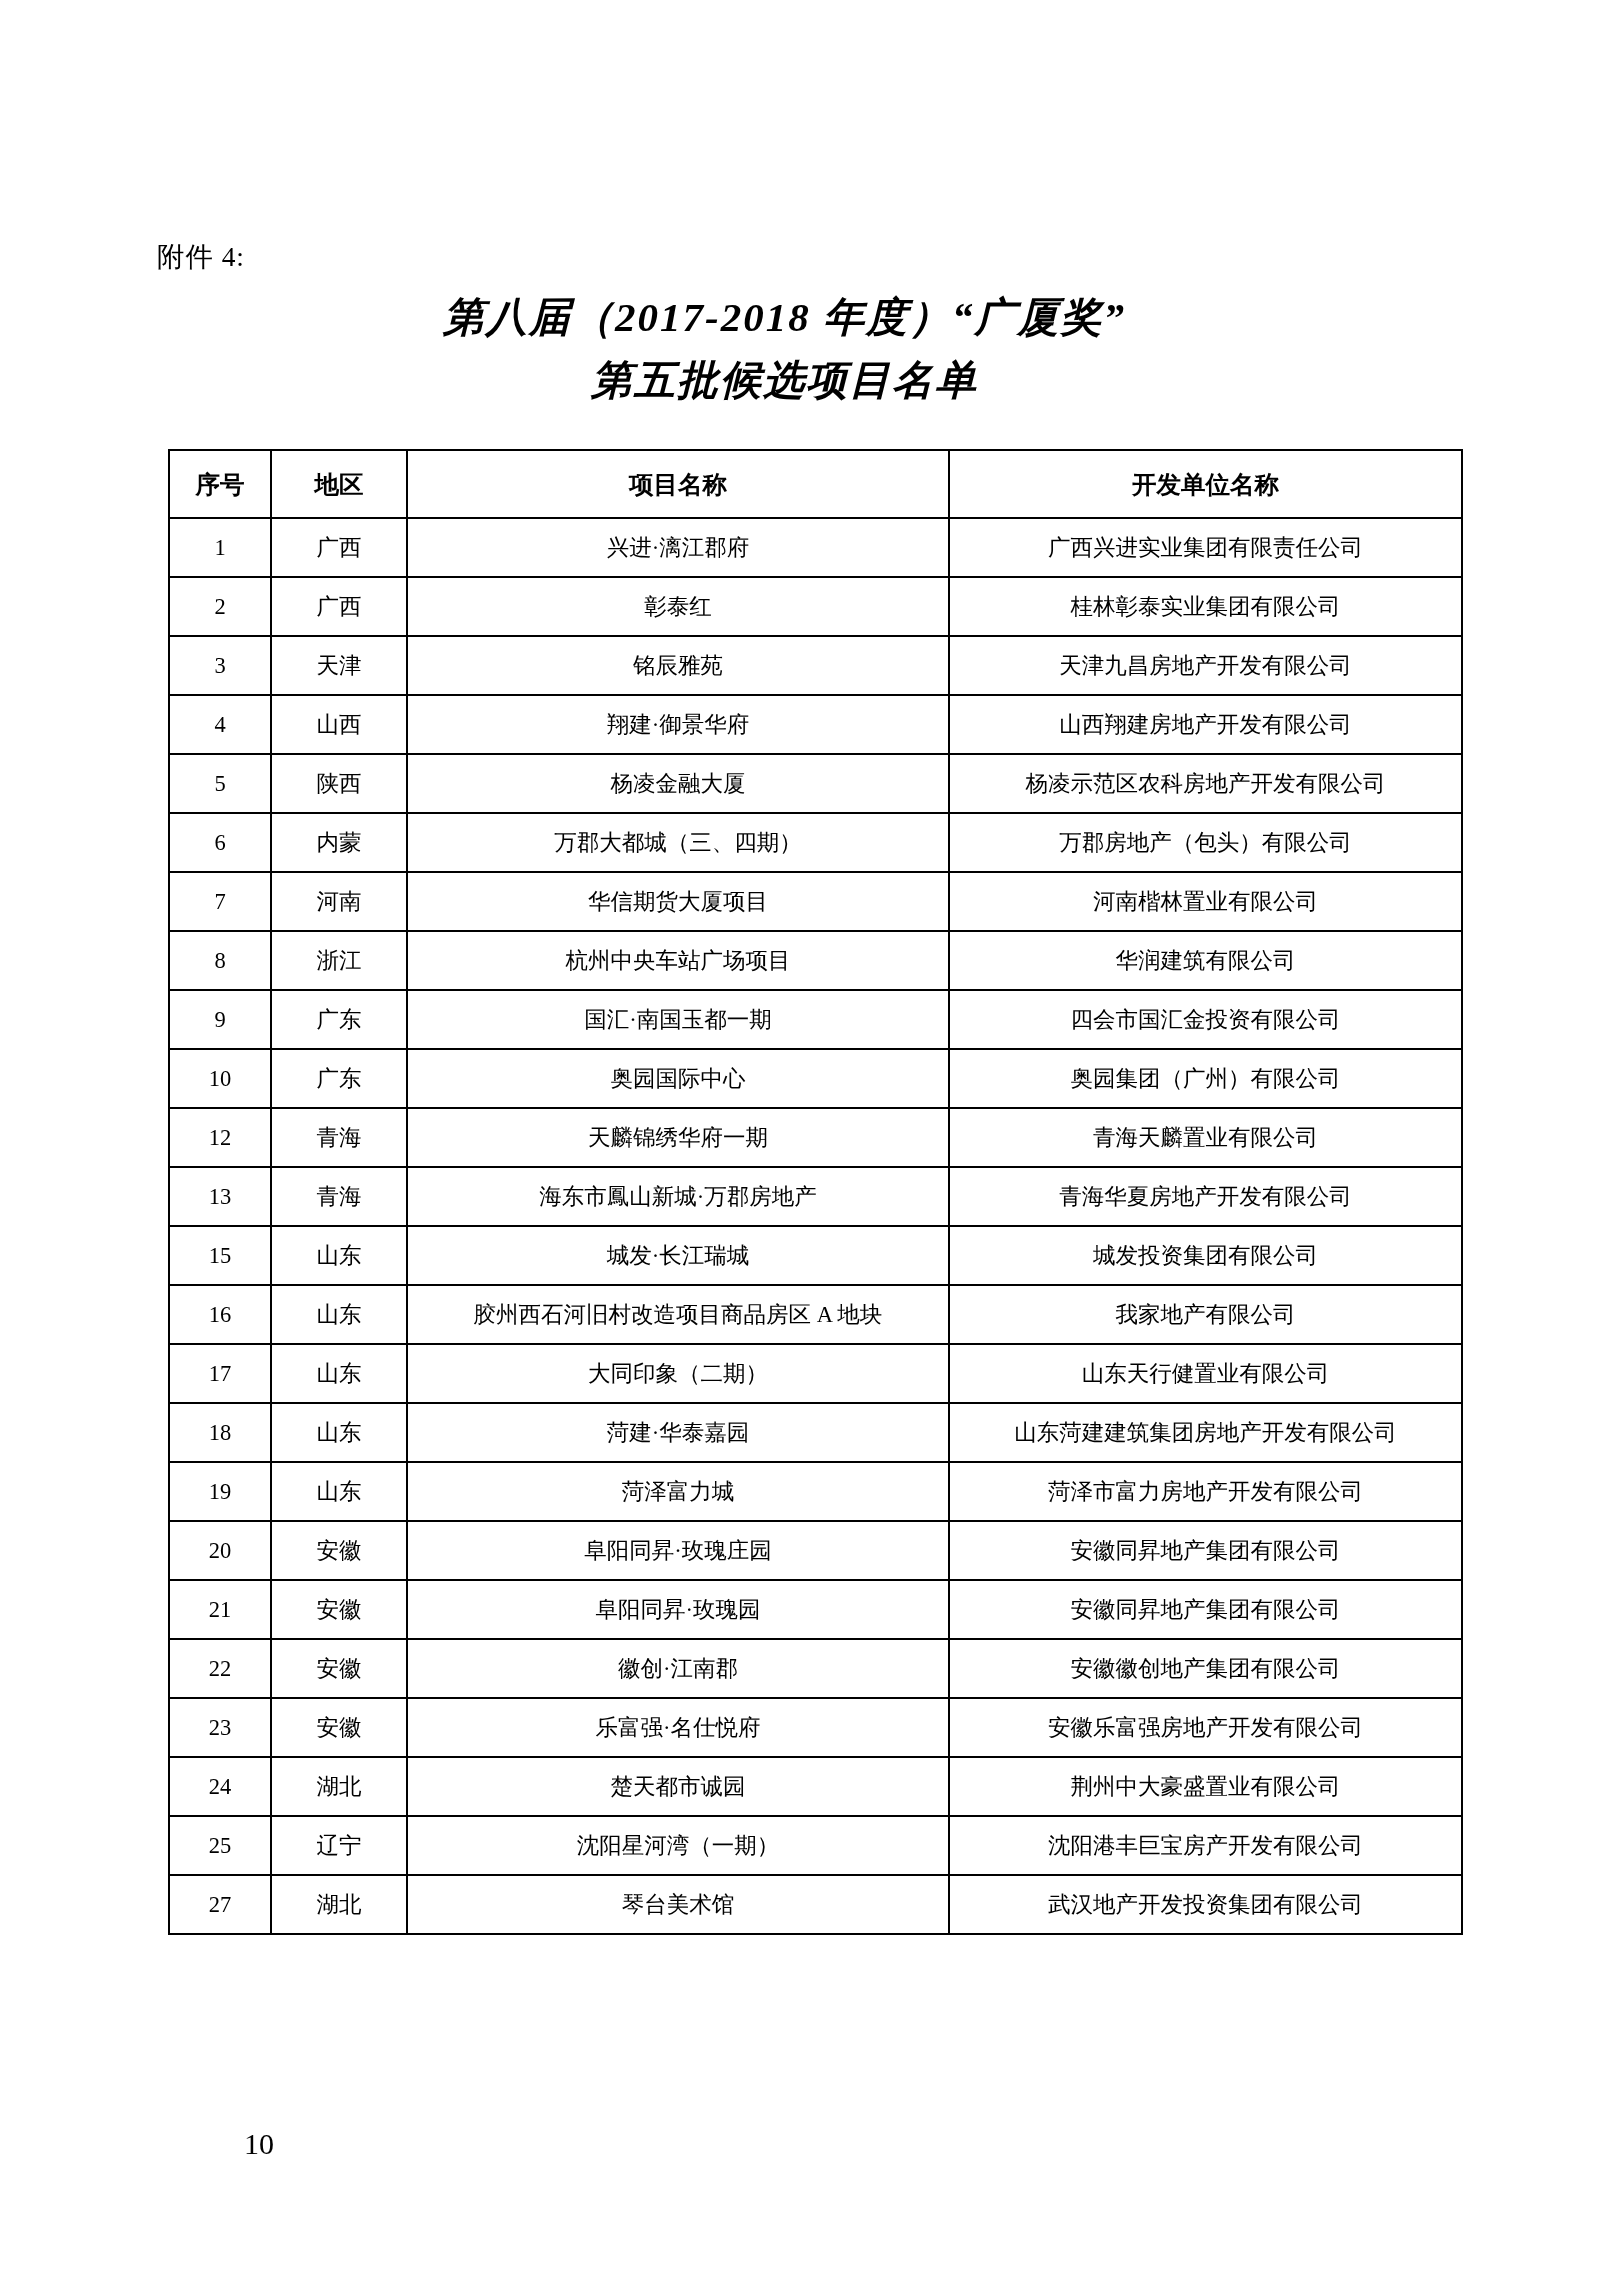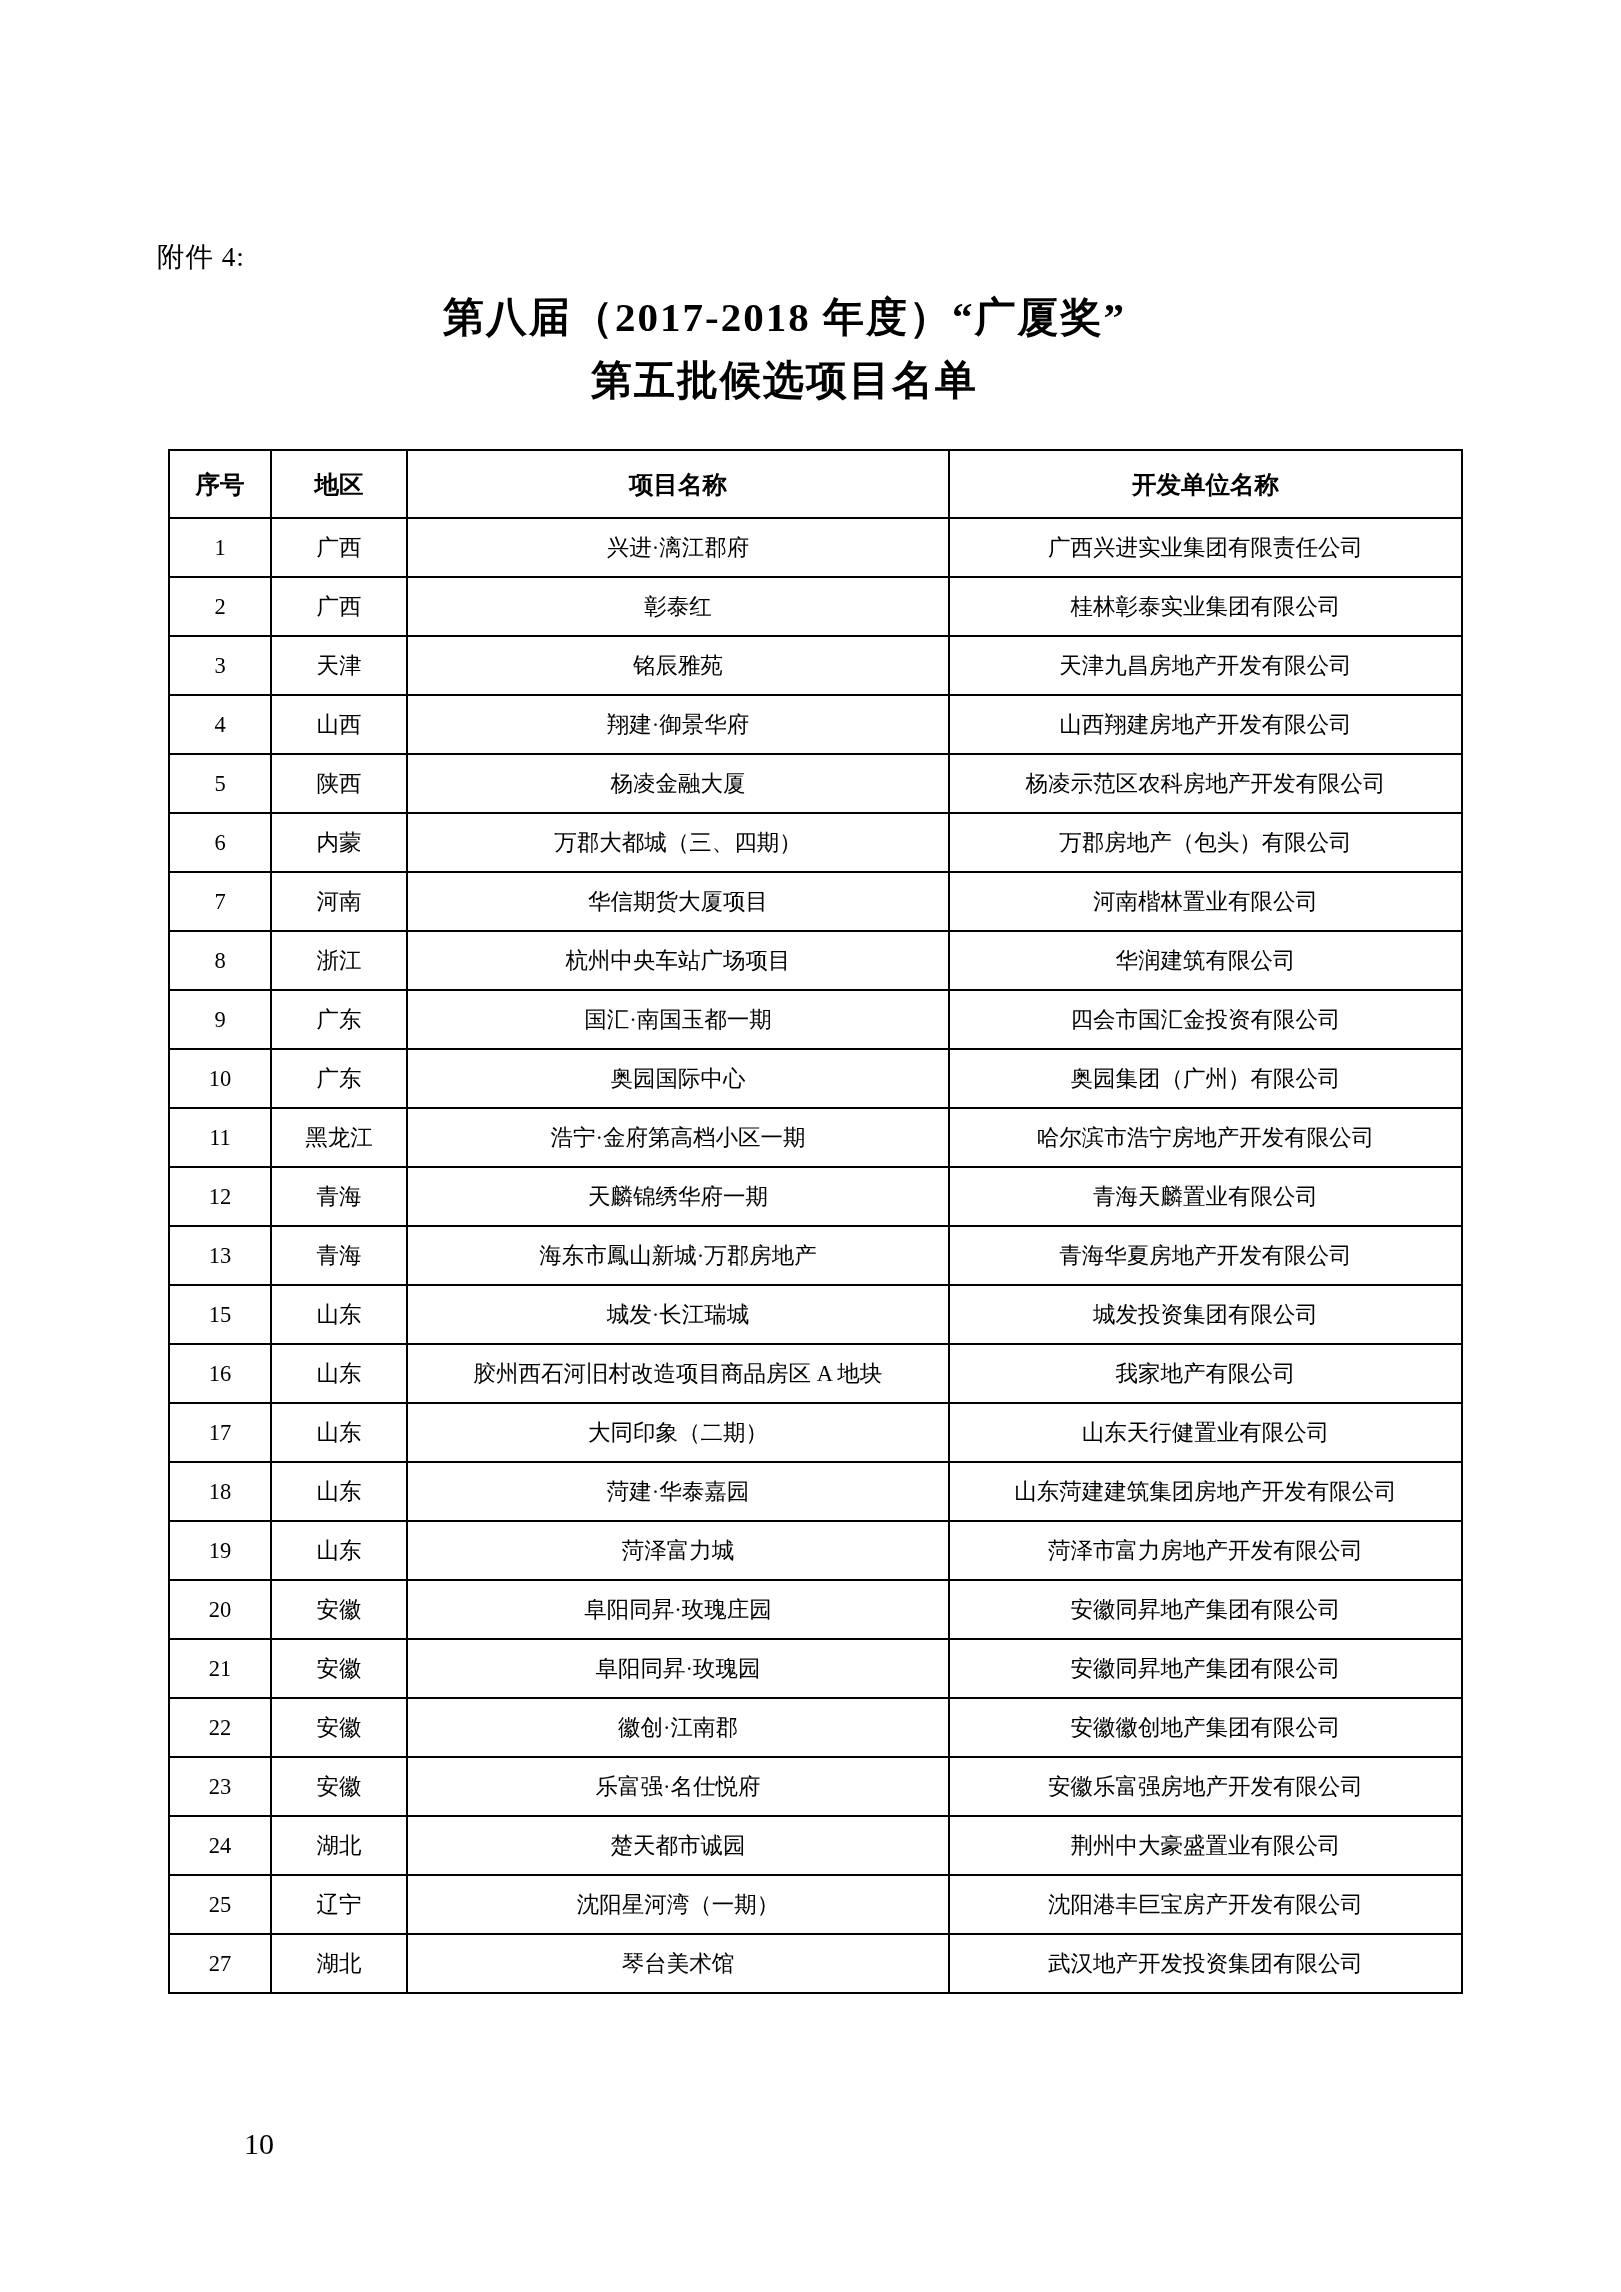--- a/index.html
+++ b/index.html
@@ -20,20 +20,21 @@
   }
   .title-block {
     position:absolute;
     left:0; top:286px;
     width:1569px;
     text-align:center;
     font-weight:bold;
     font-size:41px;
     line-height:63px;
     letter-spacing:2px;
+    font-style:italic;
   }
   table.projects {
     position:absolute;
     left:168px; top:449px;
     width:1293px;
     border-collapse:collapse;
     table-layout:fixed;
     border:2.9px solid #000;
   }
   table.projects th, table.projects td {
@@ -143,26 +144,20 @@
         <td>国汇·南国玉都一期</td>
         <td>四会市国汇金投资有限公司</td>
       </tr>
       <tr>
         <td>10</td>
         <td>广东</td>
         <td>奥园国际中心</td>
         <td>奥园集团（广州）有限公司</td>
       </tr>
       <tr>
-        <td>11</td>
-        <td>黑龙江</td>
-        <td>浩宁·金府第高档小区一期</td>
-        <td>哈尔滨市浩宁房地产开发有限公司</td>
-      </tr>
-      <tr>
         <td>12</td>
         <td>青海</td>
         <td>天麟锦绣华府一期</td>
         <td>青海天麟置业有限公司</td>
       </tr>
       <tr>
         <td>13</td>
         <td>青海</td>
         <td>海东市鳳山新城·万郡房地产</td>
         <td>青海华夏房地产开发有限公司</td>

